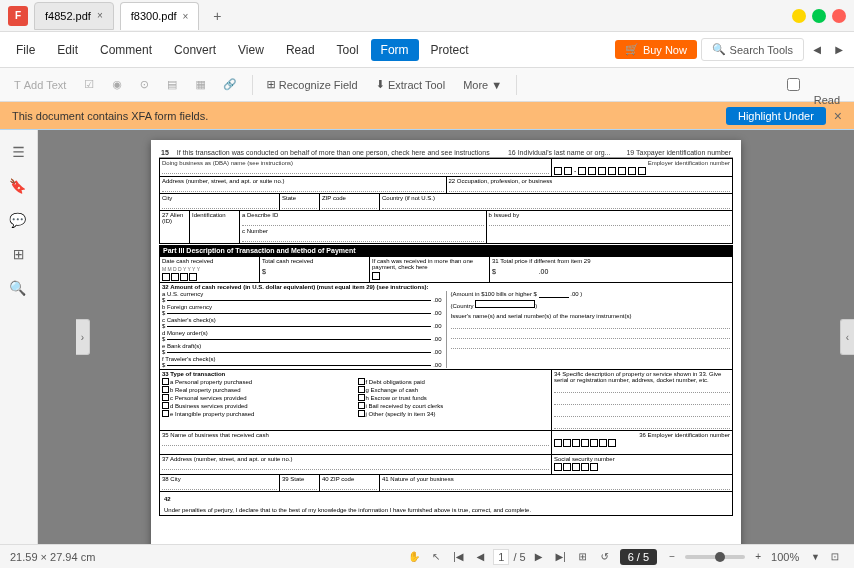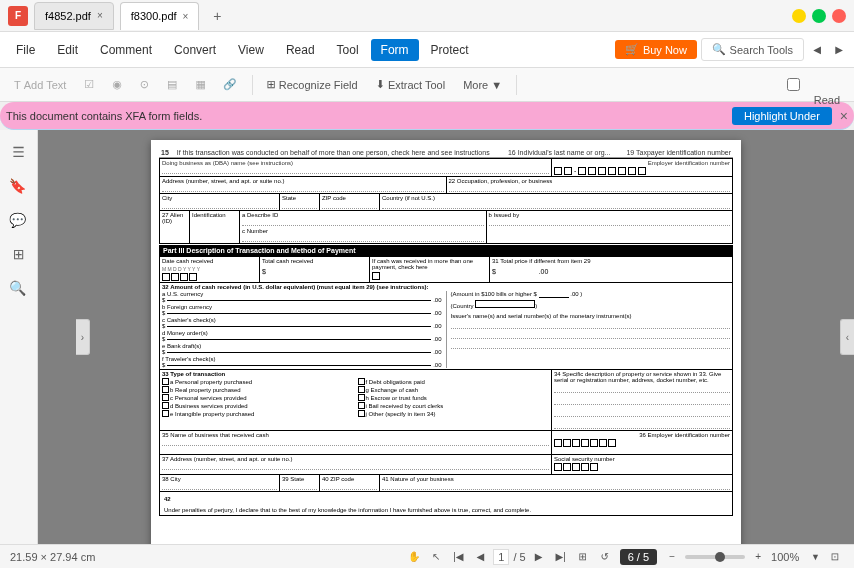--- a/index.html
+++ b/index.html
@@ -38,22 +38,22 @@
       border-bottom: 1px solid #ddd; padding: 0 6px; gap: 2px;
     }
     .toolbar-btn { display: flex; align-items: center; gap: 3px; padding: 3px 8px; font-size: 11px; cursor: pointer; border-radius: 3px; color: #555; white-space: nowrap; }
     .toolbar-btn.disabled { color: #aaa; cursor: default; }
     .toolbar-sep { width: 1px; height: 20px; background: #ddd; margin: 0 4px; }
     .toolbar-right { margin-left: auto; display: flex; align-items: center; gap: 4px; }
     .read-btn { display: flex; align-items: center; gap: 4px; padding: 3px 8px; font-size: 11px; cursor: pointer; border-radius: 3px; color: #555; margin-top: 30px; }
 
     
     .notification-bar {
-      display: flex; align-items: center; height: 28px; background: #f9a8d4;
-      border-bottom: 1px solid #b3d4f0; padding: 0 6px; font-size: 11px; color: #333; border-radius: 14px;
+      display: flex; align-items: center; height: 28px; background: #fdba74;
+      border-bottom: 1px solid #b3d4f0; padding: 0 12px; font-size: 11px; color: #333;
     }
     .highlight-btn {
       margin-left: auto; padding: 3px 12px; background: #0078d4; color: white;
       border: none; border-radius: 3px; font-size: 11px; cursor: pointer;
     }
     .notif-close { margin-left: 8px; cursor: pointer; color: #666; font-size: 14px; }
 
     
     .main-layout { display: flex; height: calc(568px - 32px - 36px - 34px - 28px - 24px); }
 

